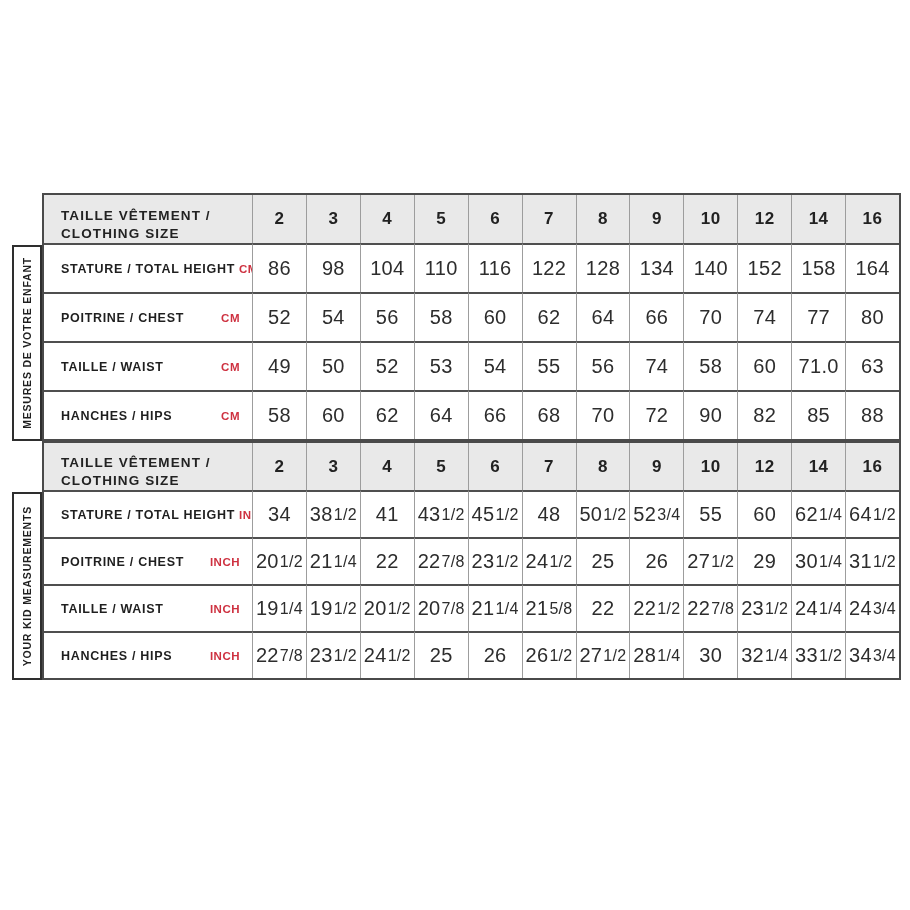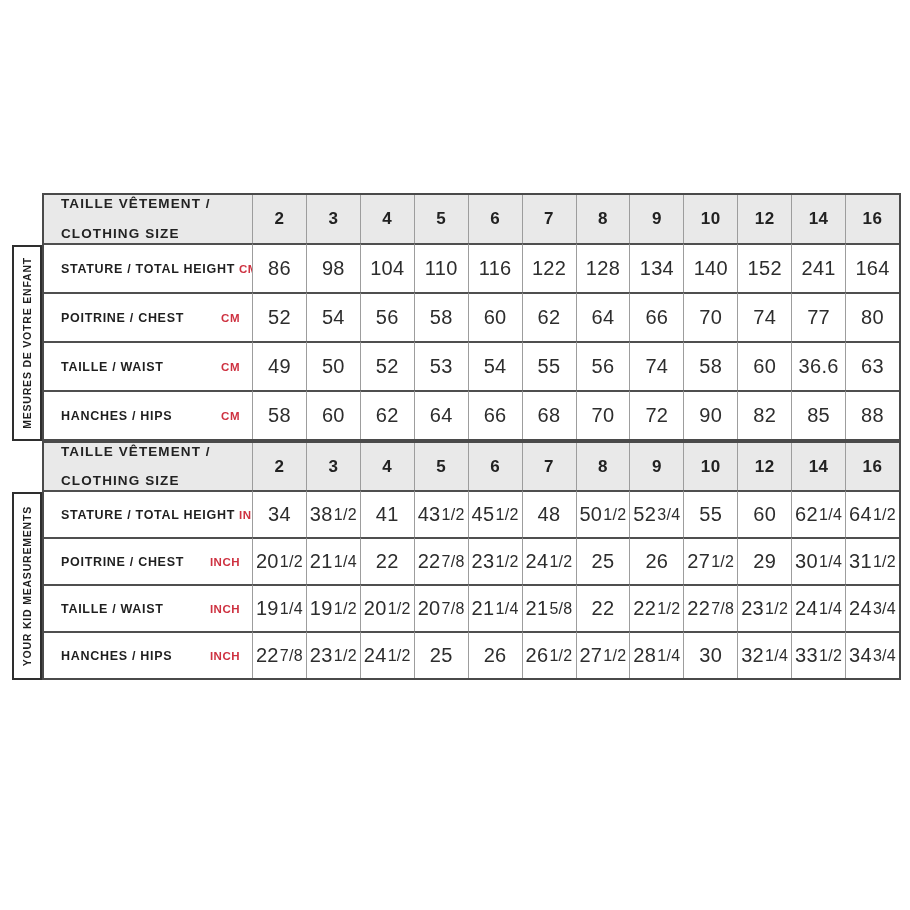--- a/index.html
+++ b/index.html
@@ -44,21 +44,21 @@
   .head {
     background: #e9e9e9;
     font-weight: bold;
     color: #222222;
   }
   .size-cell { font-size: 17px; letter-spacing: 0.5px; }
 
   .header-label-cell {
     flex-direction: column;
     align-items: flex-start;
-    justify-content: space-between;
+    justify-content: flex-end;
     padding-left: 17px;
     font-size: 13.5px;
     letter-spacing: 1.1px;
     line-height: 1.35;
     color: #222222;
   }
 
   .label-cell {
     justify-content: space-between;
     padding: 0 12px 0 17px;
@@ -150,21 +150,21 @@
       <div class="cell val">86</div>
       <div class="cell val">98</div>
       <div class="cell val">104</div>
       <div class="cell val">110</div>
       <div class="cell val">116</div>
       <div class="cell val">122</div>
       <div class="cell val">128</div>
       <div class="cell val">134</div>
       <div class="cell val">140</div>
       <div class="cell val">152</div>
-      <div class="cell val">241</div>
+      <div class="cell val">158</div>
       <div class="cell val">164</div>
       <div class="cell c0 label-cell">
         <div class="row-label">POITRINE / CHEST</div>
         <div class="unit">CM</div>
       </div>
       <div class="cell val">52</div>
       <div class="cell val">54</div>
       <div class="cell val">56</div>
       <div class="cell val">58</div>
       <div class="cell val">60</div>
@@ -182,21 +182,21 @@
       <div class="cell val">49</div>
       <div class="cell val">50</div>
       <div class="cell val">52</div>
       <div class="cell val">53</div>
       <div class="cell val">54</div>
       <div class="cell val">55</div>
       <div class="cell val">56</div>
       <div class="cell val">74</div>
       <div class="cell val">58</div>
       <div class="cell val">60</div>
-      <div class="cell val">36.6</div>
+      <div class="cell val">71.0</div>
       <div class="cell val">63</div>
       <div class="cell c0 label-cell">
         <div class="row-label">HANCHES / HIPS</div>
         <div class="unit">CM</div>
       </div>
       <div class="cell val">58</div>
       <div class="cell val">60</div>
       <div class="cell val">62</div>
       <div class="cell val">64</div>
       <div class="cell val">66</div>

